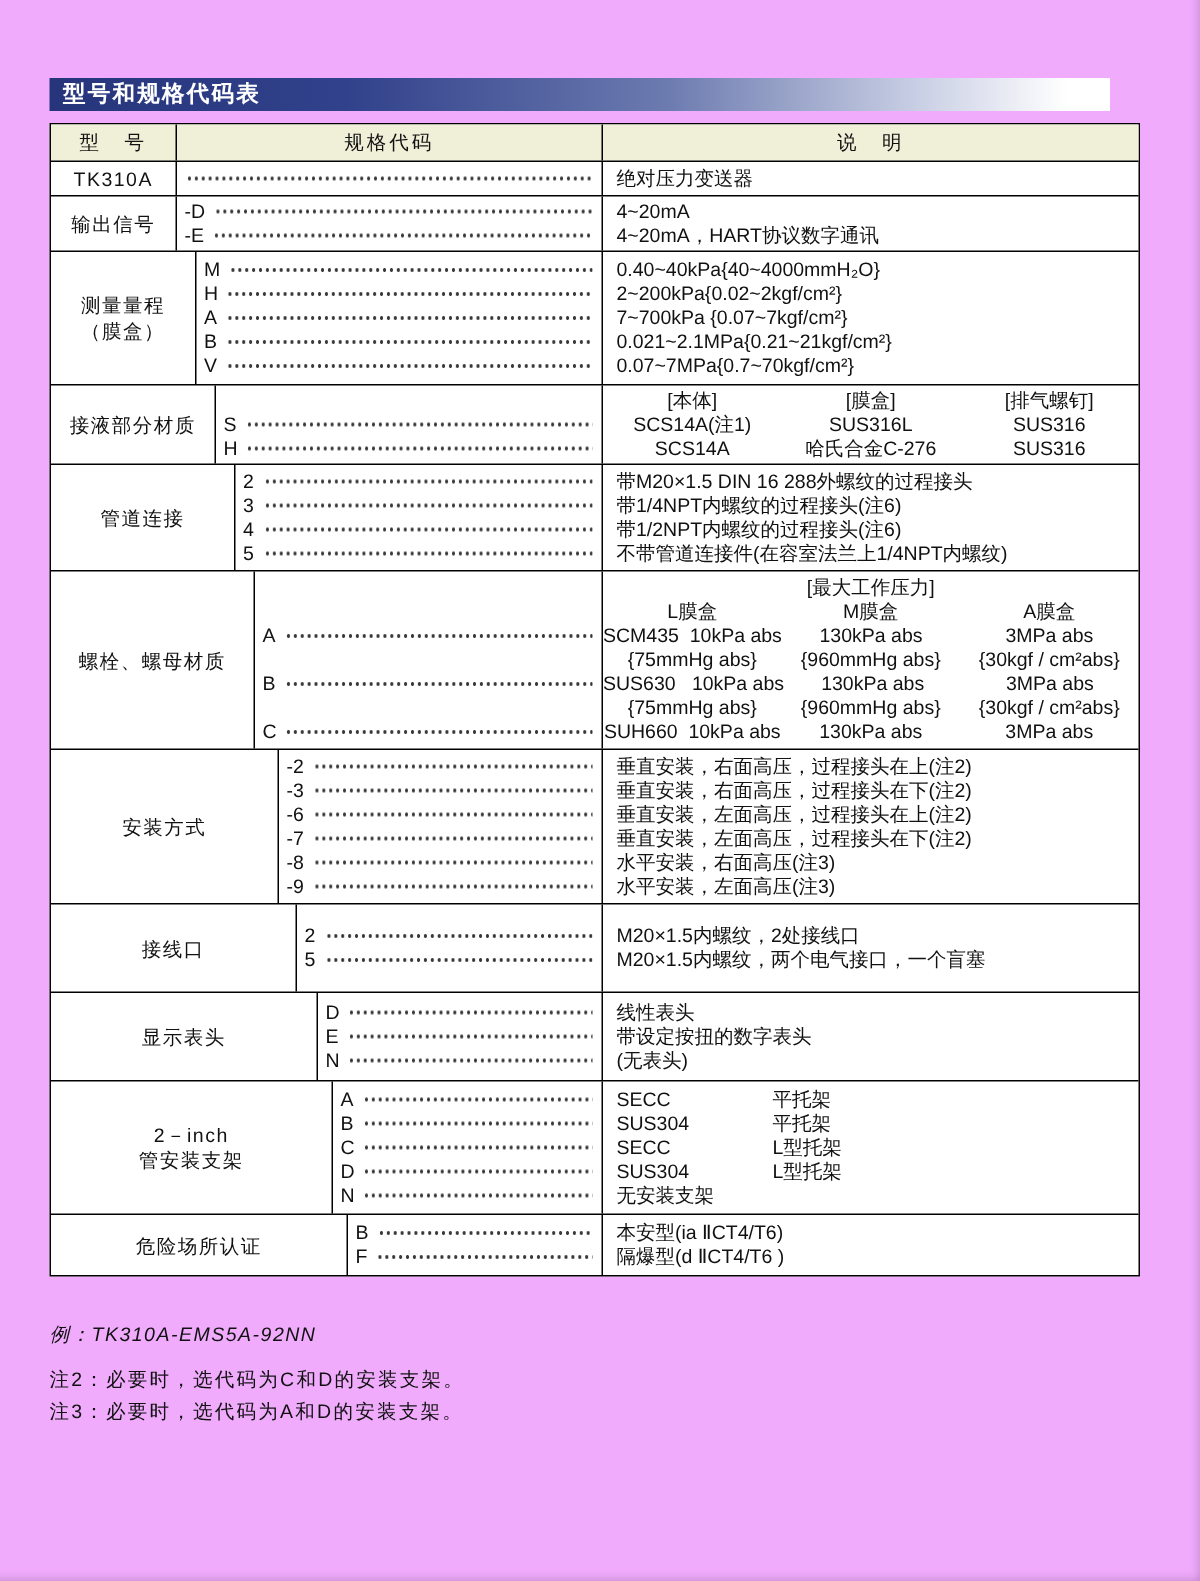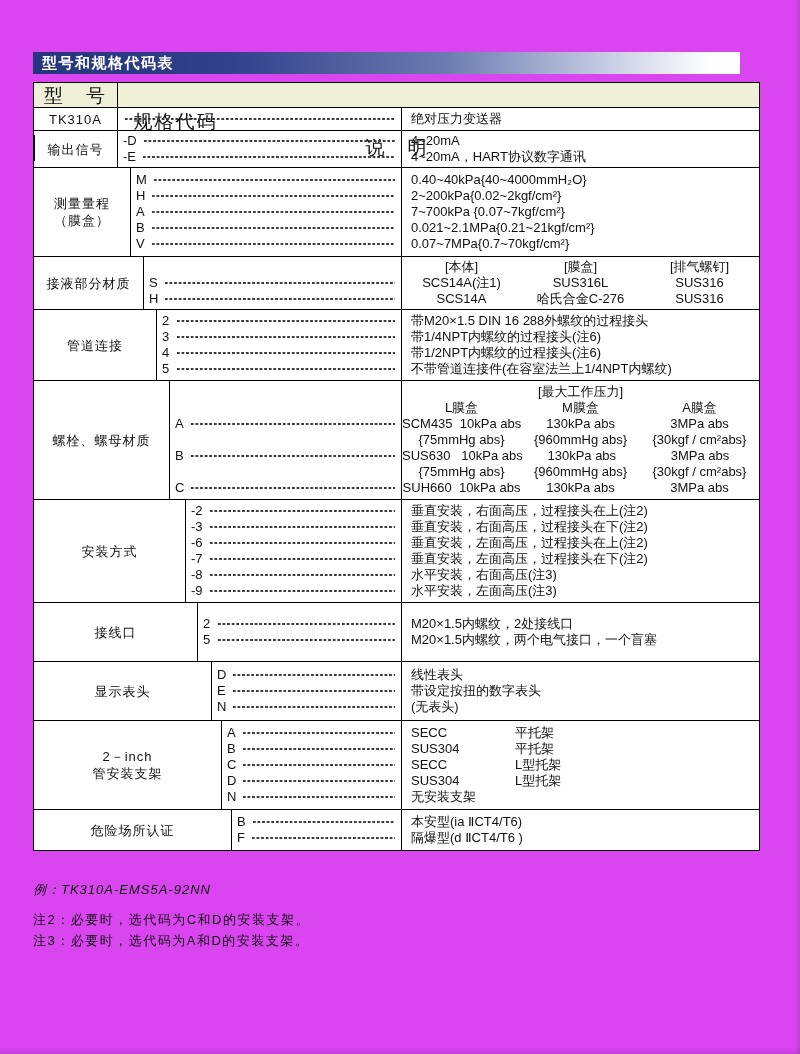--- a/index.html
+++ b/index.html
@@ -3,36 +3,36 @@
 <meta charset="utf-8">
 <style>
   * { margin:0; padding:0; box-sizing:border-box; }
   html,body { background:#fff; }
   body {
     width:800px; height:1054px; position:relative; overflow:hidden;
     font-family:"Liberation Sans","DejaVu Sans",sans-serif;
     color:#111; -webkit-font-smoothing:antialiased;
   }
   .page {
-    width:800px; height:1054px; position:relative; background:#d946ef;
+    width:800px; height:1054px; position:relative; background:#f0abfc;
     box-shadow: inset -5px -5px 7px -5px rgba(0,0,0,0.22);
   }
   .content { position:absolute; left:33px; top:52px; width:727px; }
 
   
   .title-bar {
     height:22px; line-height:22px; padding-left:9px; margin-bottom:8px;
     background:linear-gradient(90deg,#26357B 0%,#31418B 28%,#6B7AAF 58%,#C9CFE4 82%,#FFFFFF 96%);
     color:#fff; font-size:15px; font-weight:bold; letter-spacing:1.5px;
     width:707px;
   }
 
   
   .spec-table { border:1px solid #000; width:727px; background:#fff; }
-  .t-head { display:flex; background:#F0EFD8; height:24px; font-size:19px;flex-direction:column; }
+  .t-head { display:flex; background:#F0EFD8; height:24px; font-size:13px; }
   .t-head > div { display:flex; align-items:center; justify-content:center; letter-spacing:2px; }
   .h-model { width:84px; border-right:1px solid #000; }
   .h-code  { width:283px; }
   .h-desc  { flex:1; border-left:1px solid #000; }
 
   .t-row { display:flex; border-top:1px solid #000; align-items:stretch; }
   .cell-model {
     flex-shrink:0; border-right:1px solid #000;
     display:flex; flex-direction:column; justify-content:center; align-items:center;
     font-size:13px; line-height:17px; text-align:center; letter-spacing:1px;

